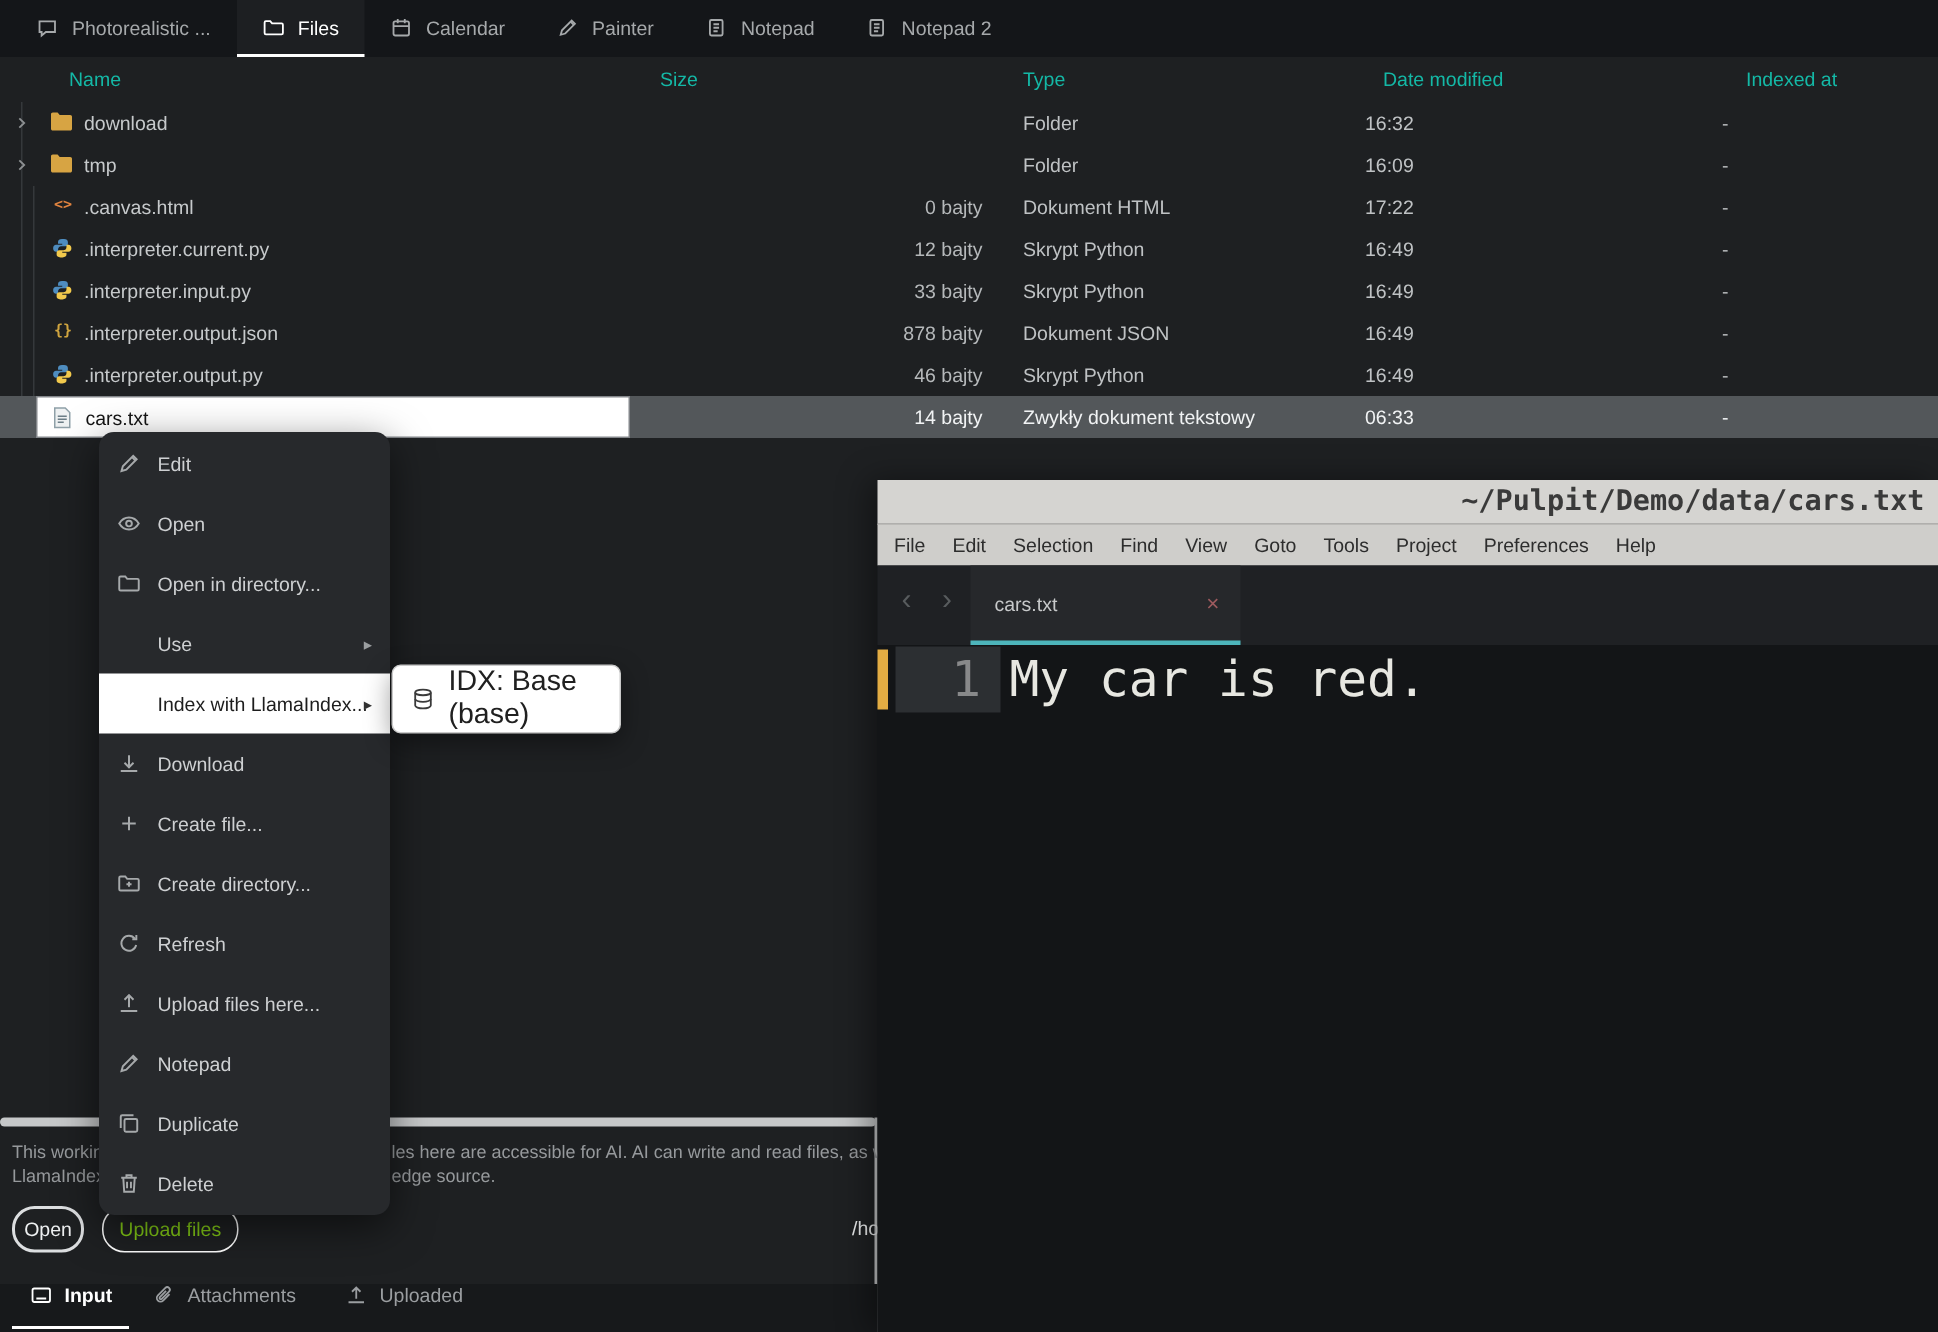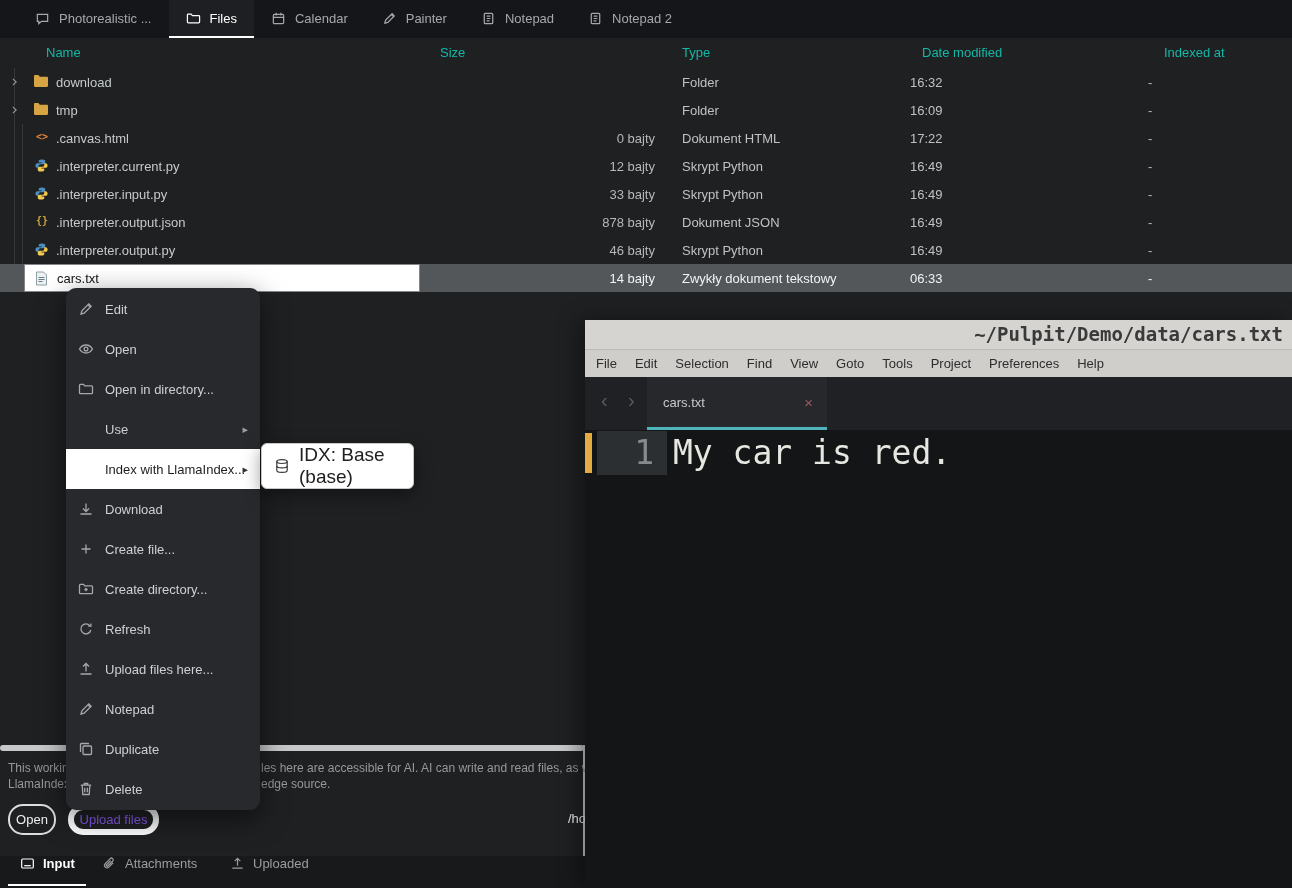--- a/index.html
+++ b/index.html
@@ -2,21 +2,21 @@
 <html><head>
 <meta charset="utf-8">
 <style>
   *{margin:0;padding:0;box-sizing:border-box}
   html,body{background:#101214}
   .app{position:relative;width:1292px;height:888px;background:#1e2022;overflow:hidden;
        font-family:"Liberation Sans",sans-serif}
 
   
   .topbar{position:absolute;left:0;top:0;width:100%;height:38px;background:#141619;
-          display:flex;align-items:stretch;padding-left:18px;z-index:3}
+          display:flex;align-items:stretch;padding-left:7px;z-index:3}
   .ttab{display:flex;align-items:center;gap:9px;padding:0 17px;font-size:13px;color:#a6a9ab;
         border-bottom:2px solid transparent;cursor:default;white-space:nowrap}
   .ttab.active{color:#ffffff;border-bottom-color:#ffffff;background:#1d1f22}
   .ttab svg{display:block;flex:none}
 
   
   .thead{position:absolute;top:38px;left:0;width:100%;height:28px;font-size:13px;color:#14b8a6}
   .thead span{position:absolute;top:7px;white-space:nowrap}
   .h-name{left:46px}.h-size{left:440px}.h-type{left:682px}.h-date{left:922px}.h-idx{left:1164px}
   .treeline{position:absolute;width:1px;background:#35383b;z-index:0}
@@ -39,21 +39,21 @@
 
   
   .hscroll{position:absolute;left:0;top:745px;width:584px;height:6px;background:#c6c8c9;z-index:2;border-radius:3px}
   .vscroll{position:absolute;left:583px;top:745px;width:2px;height:143px;background:#c6c8c9;z-index:2}
   .info{position:absolute;font-size:12px;color:#96999c;z-index:2;white-space:nowrap}
   .pathfrag{position:absolute;left:568px;top:811px;font-size:13px;color:#e9ebec;z-index:2}
   .pillbtn{position:absolute;top:804px;height:31px;border-radius:15px;background:transparent;
            color:#eef0f1;font-size:13px;font-family:"Liberation Sans",sans-serif;z-index:2;
            display:flex;align-items:center;justify-content:center;cursor:pointer}
   .btn-open{left:8px;width:48px;border:2px solid #dcdee0}
-  .btn-upload{left:68px;width:91px;border:6px solid #ffffff;color:#8b5cf6}
+  .btn-upload{left:68px;width:91px;border:1px solid #ffffff;color:#84cc16}
   .bottombar{position:absolute;left:0;top:856px;width:585px;height:32px;background:#17191b;z-index:2}
   .bb-item{position:absolute;top:0;height:32px;display:flex;align-items:flex-start;gap:8px;
            color:#9b9ea1;font-size:13px;cursor:pointer}
   .bb-item.active{color:#ffffff;font-weight:600}
   .bb-underline{position:absolute;left:8px;top:28px;width:78px;height:2px;background:#ffffff}
 
   
   .editor{position:absolute;left:585px;top:320px;width:707px;height:568px;z-index:5;
           box-shadow:-6px 0 20px rgba(0,0,0,.4)}
   .ed-title{height:29px;background:#d5d4d1;color:#3a3a3a;font-family:"DejaVu Sans Mono",monospace;

